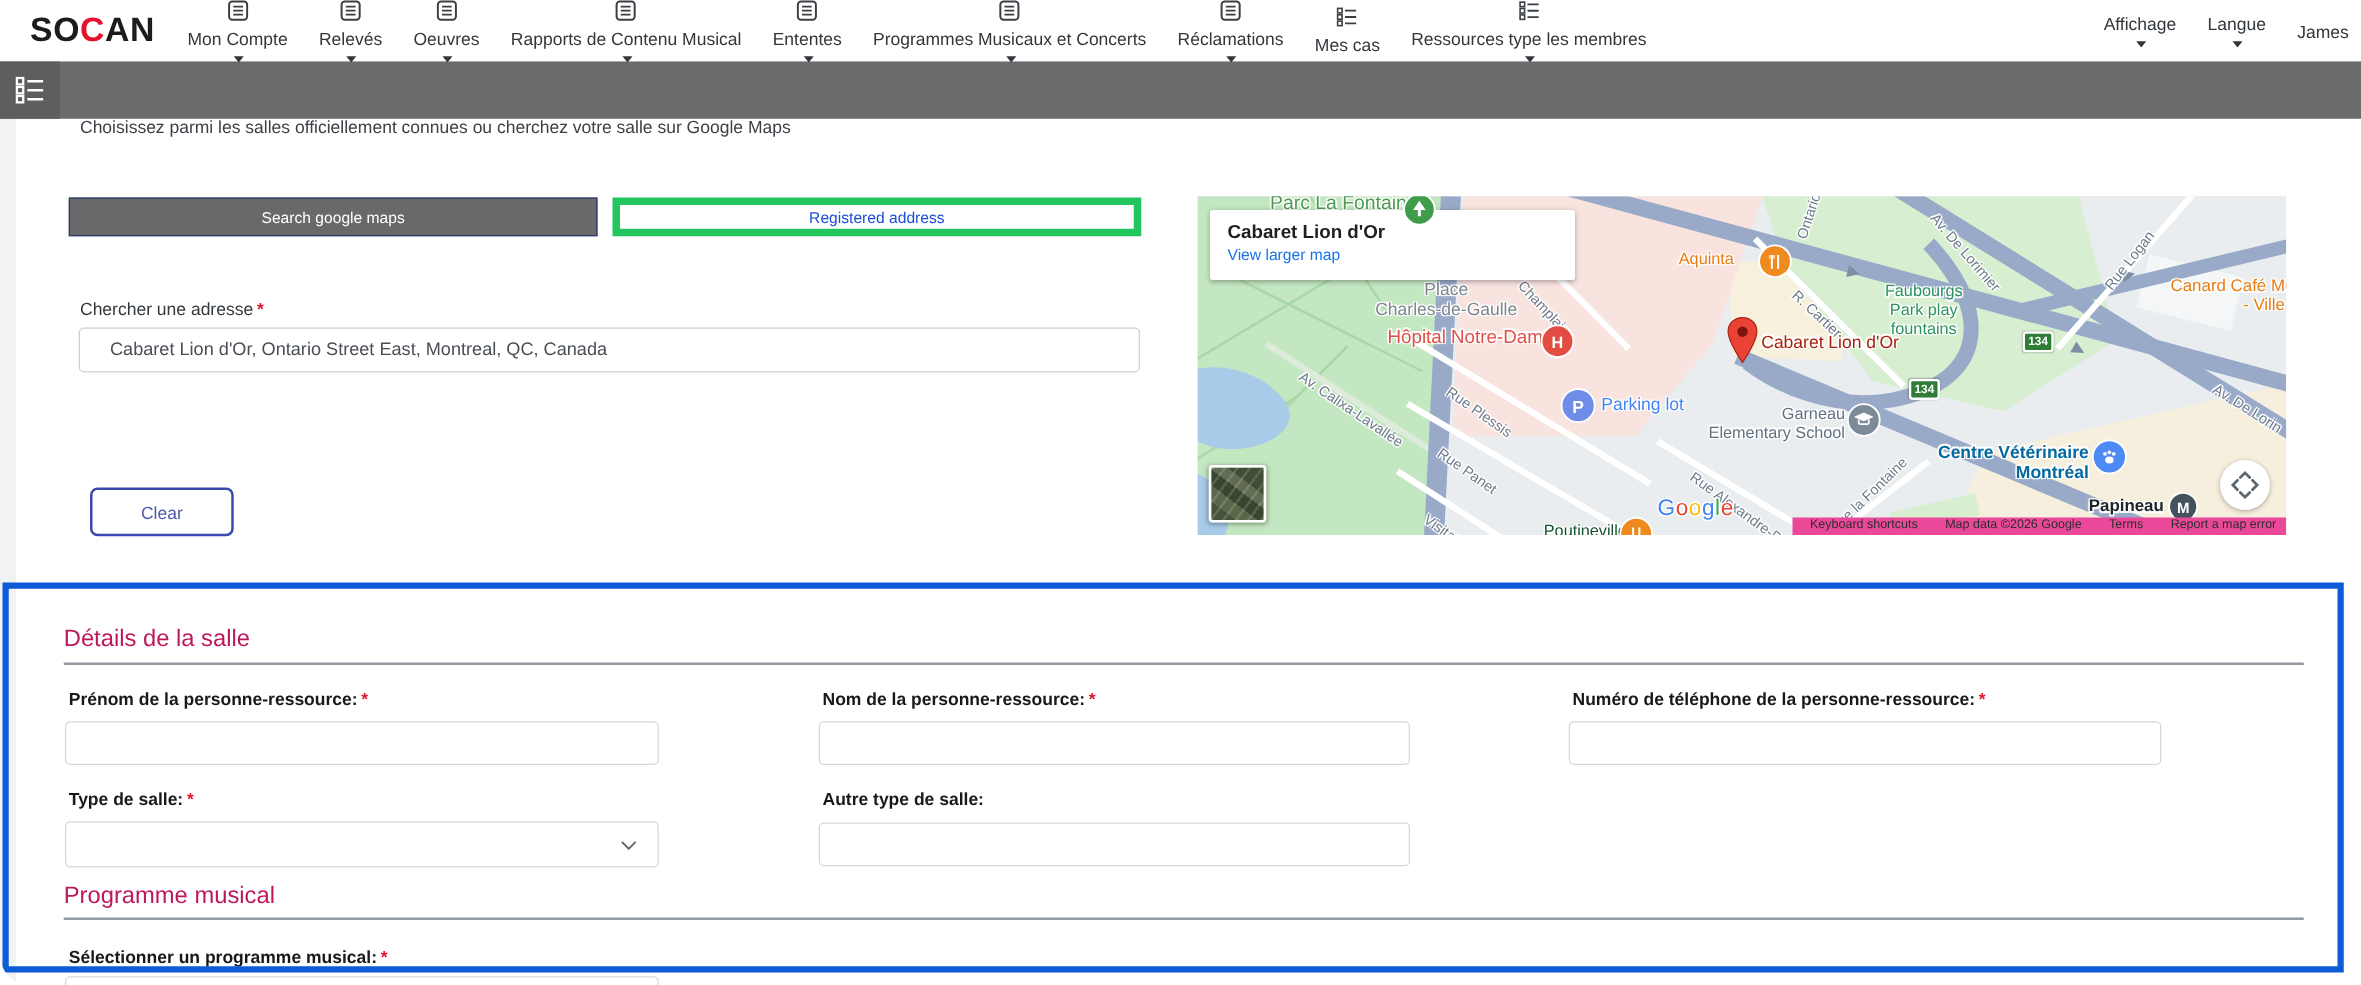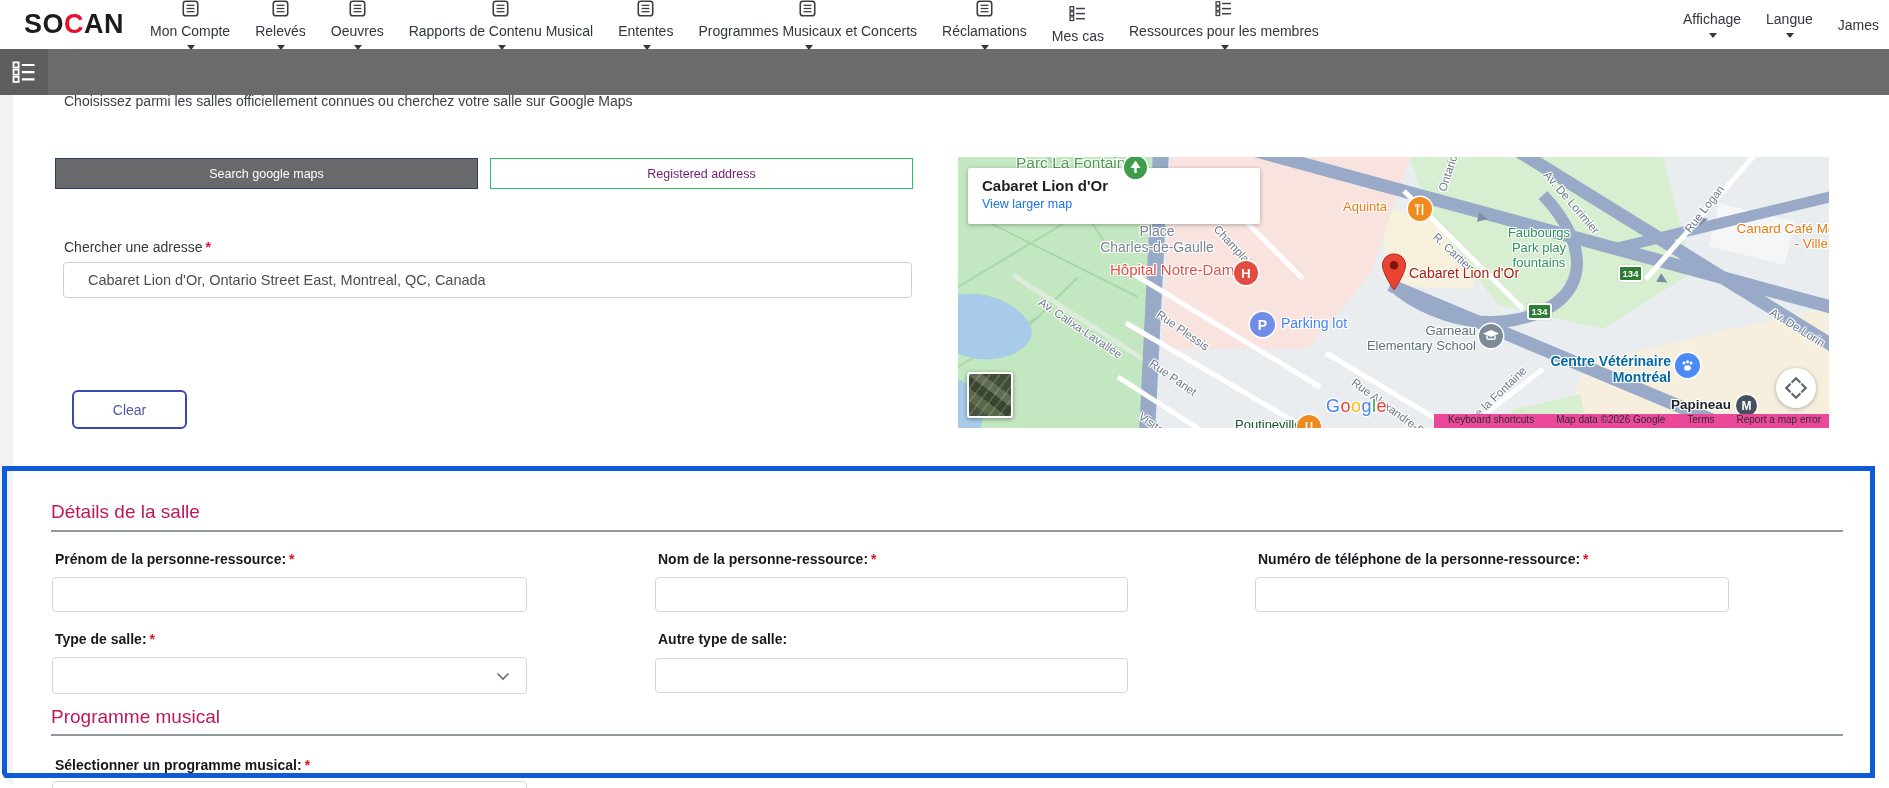--- a/index.html
+++ b/index.html
@@ -19,21 +19,21 @@
   
   .subbar { position:absolute; left:0; top:49px; width:1889px; height:46px; background:#6a6b6d; z-index:9; }
   .subbar .iconbox { position:absolute; left:0; top:0; width:48px; height:46px; background:#5d5e60; display:flex; align-items:center; justify-content:center; }
   .subbar .title { position:absolute; left:66px; top:0; height:46px; display:flex; align-items:center; color:#fff; font-size:16.5px; letter-spacing:.2px; }
 
   .gutter { position:absolute; left:0; top:95px; width:13px; height:693px; background:#f1f2f3; z-index:1; }
 
   
   .instruction { position:absolute; left:64px; top:93px; font-size:14px; color:#3c4147; z-index:2; }
   .btn-dark { position:absolute; left:55px; top:158px; width:423px; height:31px; background:#67696b; border:1px solid #2f3a6e; color:#fff; font-size:12.5px; font-family:inherit; cursor:pointer; }
-  .btn-light { position:absolute; left:490px; top:158px; width:423px; height:31px; background:#fff; border:1px solid #22c55e; color:#701a75; font-size:12.5px; font-family:inherit; cursor:pointer; }
+  .btn-light { position:absolute; left:490px; top:158px; width:423px; height:31px; background:#fff; border:6px solid #22c55e; color:#1d4ed8; font-size:12.5px; font-family:inherit; cursor:pointer; }
   .addr-label { position:absolute; left:64px; top:239px; font-size:14px; font-weight:500; color:#33383d; }
   .req { color:#e8112d; font-weight:700; margin-left:3px; }
   .addr-input { position:absolute; left:63px; top:262px; width:849px; height:36px; border:1px solid #ccd0d5; border-radius:4px; padding:0 0 0 24px; font-size:14.5px; color:#4a4f55; font-family:inherit; outline:none; background:#fff; }
   .btn-clear { position:absolute; left:72px; top:390px; width:115px; height:39px; background:#fff; border:2px solid #3a49ac; border-radius:6px; color:#4d5aa5; font-size:14px; font-family:inherit; cursor:pointer; }
 
   
   .map { position:absolute; left:958px; top:157px; width:871px; height:271px; overflow:hidden; background:#e9edf0; cursor:grab; }
   .halo { text-shadow:-1px -1px 0 #fff,1px -1px 0 #fff,-1px 1px 0 #fff,1px 1px 0 #fff,0 0 3px #fff; }
   .street { position:absolute; font-size:11.5px; color:#6e7b8c; white-space:nowrap; transform-origin:0 50%; z-index:4; }
   .poi { position:absolute; white-space:nowrap; z-index:5; }
@@ -167,21 +167,21 @@
         <span>
             <svg width="17" height="17" viewBox="0 0 16 16">
               <rect x="1" y="1.6" width="3.4" height="3.4" fill="none" stroke="#3a3f44" stroke-width="1.2"></rect>
               <rect x="1" y="6.4" width="3.4" height="3.4" fill="none" stroke="#3a3f44" stroke-width="1.2"></rect>
               <rect x="1" y="11.2" width="3.4" height="3.4" fill="none" stroke="#3a3f44" stroke-width="1.2"></rect>
               <line x1="6.6" y1="3.3" x2="15" y2="3.3" stroke="#3a3f44" stroke-width="1.4"></line>
               <line x1="6.6" y1="8.1" x2="15" y2="8.1" stroke="#3a3f44" stroke-width="1.4"></line>
               <line x1="6.6" y1="12.9" x2="15" y2="12.9" stroke="#3a3f44" stroke-width="1.4"></line>
             </svg>
           </span>
-        <span>Ressources pour les membres</span>
+        <span>Ressources type les membres</span>
           <span class="caret"></span>
       </div>
       <div class="navitem nav-right">
         <span>Affichage</span>
           <span class="caret"></span>
       </div>
       <div class="navitem">
         <span>Langue</span>
           <span class="caret"></span>
       </div>

